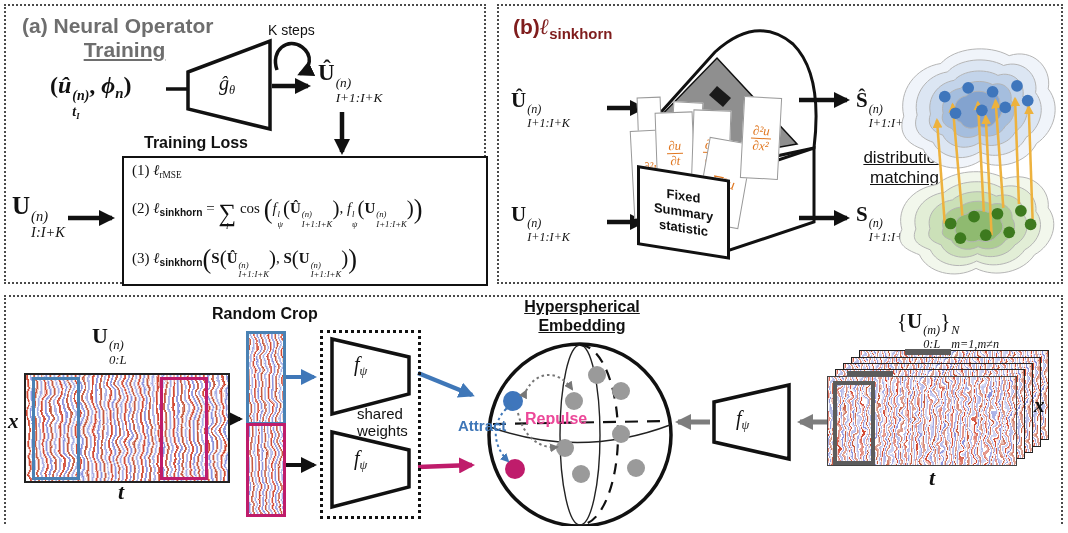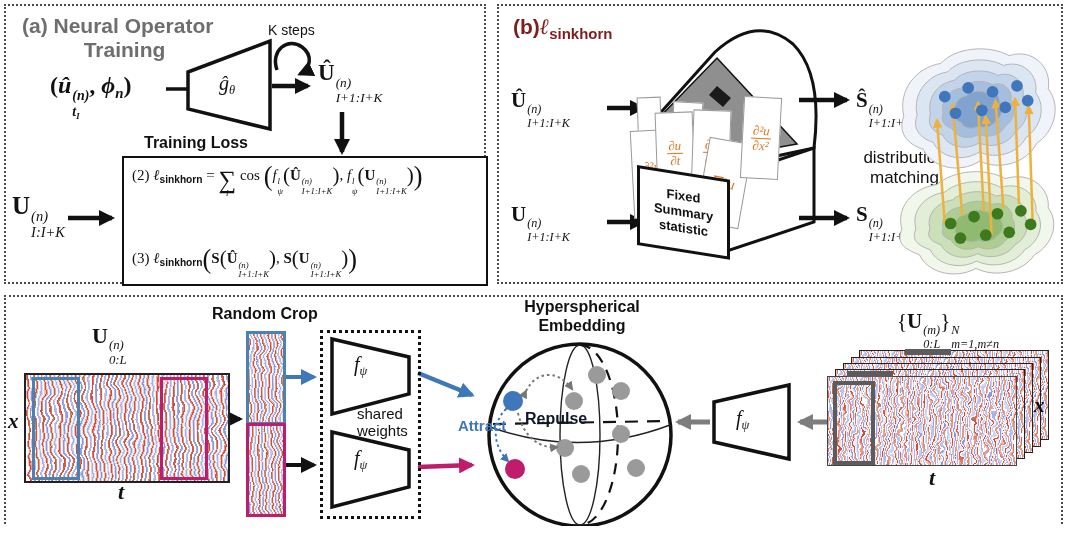--- a/index.html
+++ b/index.html
@@ -36,24 +36,24 @@
   .field{position:absolute;border:2px solid #222;background:#fff;overflow:hidden;}
   .field svg,.cropimg svg{position:absolute;left:0;top:0;width:100%;height:100%;}
   .cropimg{position:absolute;background:#fff;overflow:hidden;}
   .overlay-rect{position:absolute;background:transparent;}
   .card{position:absolute;background:#fff;border:1px solid #999;display:flex;
         align-items:center;justify-content:center;color:#e0761f;font-size:13px;}
   .chest-front{position:absolute;background:#fff;border:3px solid #111;
                transform:skewY(9deg);transform-origin:left top;display:flex;
                align-items:center;justify-content:center;text-align:center;
                font-size:13px;font-weight:bold;line-height:1.25;color:#111;}
-  .gray-txt{color:#0f172a;font-weight:bold;}
+  .gray-txt{color:#ec4899;font-weight:bold;}
   .blue-txt{color:#3f77b8;font-weight:bold;}
   .axis{font-family:"Liberation Serif",serif;font-style:italic;font-weight:bold;}
-  .ctr{text-align:center;}
+  .ctr{text-align:center;text-decoration:underline;}
   svg{display:block;}
 </style>
 </head>
 <body>
 
 <svg width="0" height="0" style="position:absolute" aria-hidden="true">
   <defs>
     <marker id="ah-k" markerUnits="userSpaceOnUse" markerWidth="18" markerHeight="16" refX="13" refY="8" orient="auto">
         <path d="M0,0 L16,8 L0,16 Z" fill="#111"></path>
       </marker>
@@ -239,20 +239,21 @@
     <div class="abs m" style="left:312px;top:54px;font-size:23px;"><span class="mb">Û</span><span class="supsub">
           <span>(n)</span>
           <span>I+1:I+K</span>
         </span></div>
     <div class="abs bold-label" style="left:138px;top:128px;">Training Loss</div>
     <div class="abs m" style="left:6px;top:186px;font-size:25px;"><span class="mb">U</span><span class="supsub">
           <span>(n)</span>
           <span>I:I+K</span>
         </span></div>
     <div class="loss-box m" style="left:116px;top:150px;width:346px;height:118px;">
+      <div class="loss-line"><span class="mn">(1) </span><span class="mi">ℓ</span><span class="msubr">rMSE</span></div>
       <div class="loss-line"><span class="mn">(2) </span><span class="mi">ℓ</span><span class="msubb">sinkhorn</span><span class="mn"> = </span><span class="sum">
             <span class="sig">∑</span>
             <span class="ssub">l</span>
           </span><span class="mn"> cos </span><span class="hugep">(</span><span class="mi">f</span><span class="supsub">
             <span>l</span>
             <span>ψ</span>
           </span><span class="bigp">(</span><span class="mb">Û</span><span class="supsub">
             <span>(n)</span>
             <span>I+1:I+K</span>
           </span><span class="bigp">)</span><span class="mn">, </span><span class="mi">f</span><span class="supsub">

